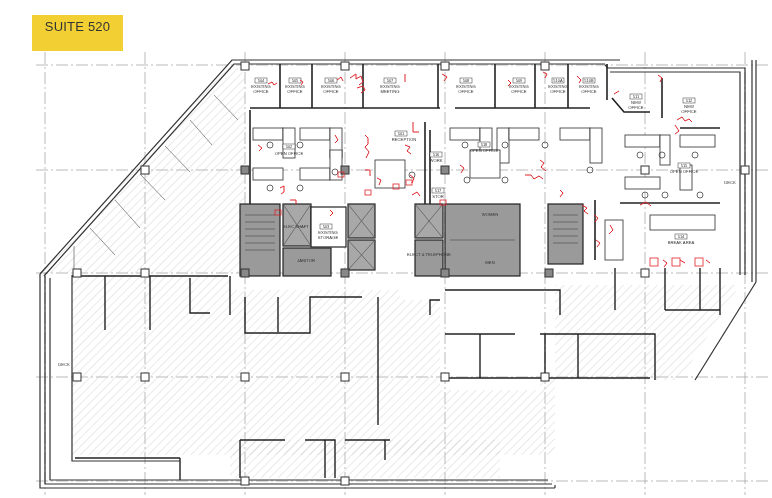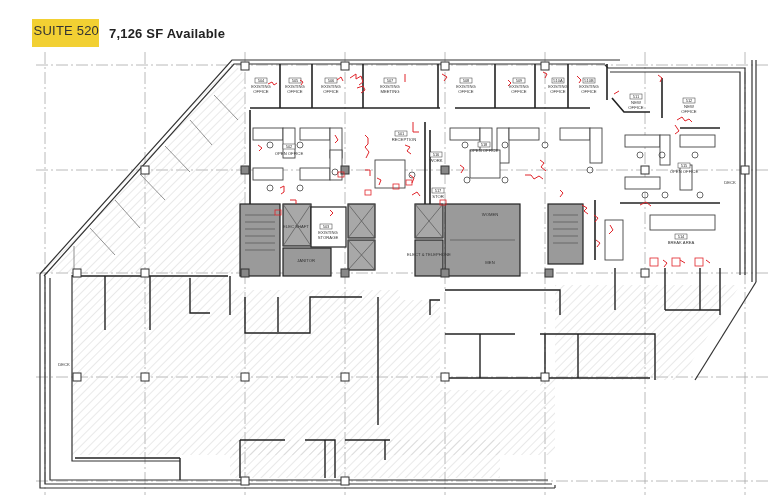--- a/index.html
+++ b/index.html
@@ -1,29 +1,28 @@
 <!DOCTYPE html>
 <html><head>
 <meta charset="utf-8">
 <style>
   html, body { margin:0; padding:0; background:#ffffff; }
   body { width:772px; height:498px; position:relative; overflow:hidden; font-family:"Liberation Sans", sans-serif; }
   .header { position:absolute; left:32px; top:21px; height:24px; display:flex; align-items:center; }
-  .suite-badge { background:#f2d033; color:#333333; font-size:13px; height:28px; line-height:24px; padding:0 0; width:67px; text-align:right; letter-spacing:0.2px; }
+  .suite-badge { background:#f2d033; color:#333333; font-size:13px; height:36px; line-height:24px; padding:0 12px; width:67px; text-align:center; letter-spacing:0.2px; }
   .sf-text { margin-left:10px; font-size:13px; font-weight:bold; color:#222222; letter-spacing:0.2px; }
   .plan { position:absolute; left:0; top:48px; width:772px; height:450px; }
   .lbl { font-family:"Liberation Sans", sans-serif; font-size:4.2px; fill:#333; text-anchor:middle; }
   .num { font-family:"Liberation Sans", sans-serif; font-size:4px; fill:#333; text-anchor:middle; }
 </style>
 </head>
 <body>
 
 <div class="header">
   <div class="suite-badge">SUITE 520</div>
-  <div class="sf-text">7,126 SF Available</div>
 </div>
 
 <svg class="plan" viewBox="0 48 772 450" width="772" height="450" xmlns="http://www.w3.org/2000/svg">
   <defs>
     <pattern id="hatch" patternUnits="userSpaceOnUse" width="6" height="6" patternTransform="rotate(45)">
       <line x1="0" y1="0" x2="0" y2="6" stroke="#c8c8c8" stroke-width="0.8"></line>
     </pattern>
   </defs>
 
   <g stroke="#a8a8a8" stroke-width="0.8" stroke-dasharray="12,3,2,3" fill="none">

